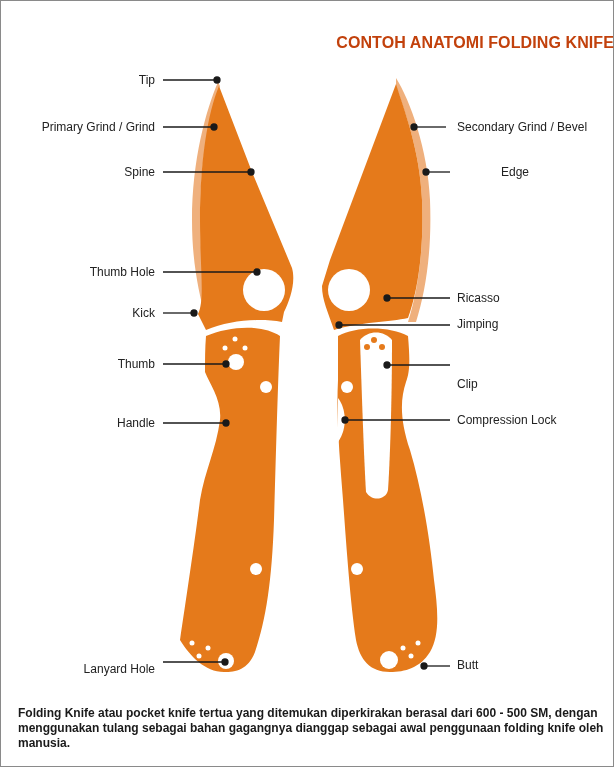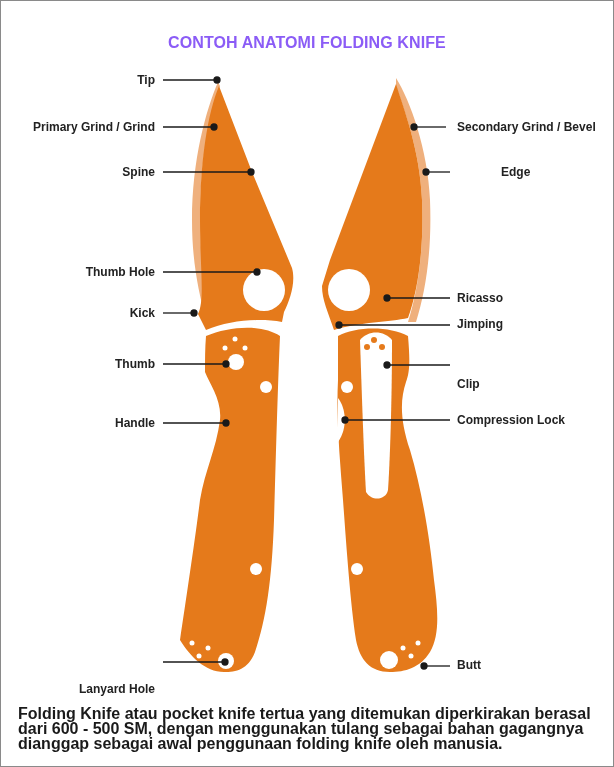--- a/index.html
+++ b/index.html
@@ -1,22 +1,22 @@
 <!DOCTYPE html>
 <html><head>
 <meta charset="utf-8">
 <style>
   html, body { margin: 0; padding: 0; background: #ffffff; }
   body { width: 614px; height: 767px; position: relative; overflow: hidden; font-family: "Liberation Sans", sans-serif; }
   .frame { position: absolute; left: 0; top: 0; width: 612px; height: 765px; border: 1px solid #8a8a8a; }
-  .title { position: absolute; left: 0; top: 34px; width: 614px; text-align: center; font-weight: bold; font-size: 16px; color: #8b5cf6; letter-spacing: 0.1px; }
+  .title { position: absolute; left: 0; top: 34px; width: 614px; text-align: right; font-weight: bold; font-size: 16px; color: #c2410c; letter-spacing: 0.1px; }
   svg.art { position: absolute; left: 0; top: 0; }
-  .lbl { position: absolute; font-weight: bold; font-size: 12px; color: #222222; white-space: nowrap; line-height: 14px; }
+  .lbl { position: absolute; font-weight: normal; font-size: 12px; color: #222222; white-space: nowrap; line-height: 14px; }
   .lbl.left { text-align: right; }
-  .desc { position: absolute; left: 18px; top: 706px; width: 590px; font-weight: bold; font-size: 16px; line-height: 15px; color: #1a1a1a; }
+  .desc { position: absolute; left: 18px; top: 706px; width: 590px; font-weight: bold; font-size: 12px; line-height: 15px; color: #1a1a1a; }
 </style>
 </head>
 <body>
 
 <div class="frame"></div>
 
 <div class="title">CONTOH ANATOMI FOLDING KNIFE</div>
 
 <svg class="art" width="614" height="767" viewBox="0 0 614 767">
 
@@ -101,21 +101,21 @@
   </g>
 </svg>
 
 <div class="lbl left" style="right:459px; top:73px;">Tip</div>
 <div class="lbl left" style="right:459px; top:120px;">Primary Grind / Grind</div>
 <div class="lbl left" style="right:459px; top:165px;">Spine</div>
 <div class="lbl left" style="right:459px; top:265px;">Thumb Hole</div>
 <div class="lbl left" style="right:459px; top:306px;margin-left:28px;">Kick</div>
 <div class="lbl left" style="right:459px; top:357px;">Thumb</div>
 <div class="lbl left" style="right:459px; top:416px;padding-left:24px;">Handle</div>
-<div class="lbl left" style="right:459px; top:682px;">Lanyard Hole</div>
+<div class="lbl left" style="right:459px; top:662px;">Lanyard Hole</div>
 
 <div class="lbl" style="left:457px; top:120px;">Secondary Grind / Bevel</div>
 <div class="lbl" style="left:457px; top:165px;padding-left:44px;">Edge</div>
 <div class="lbl" style="left:457px; top:291px;">Ricasso</div>
 <div class="lbl" style="left:457px; top:317px;">Jimping</div>
 <div class="lbl" style="left:457px; top:357px;margin-top:20px;">Clip</div>
 <div class="lbl" style="left:457px; top:413px;">Compression Lock</div>
 <div class="lbl" style="left:457px; top:658px;">Butt</div>
 
 <div class="desc">Folding Knife atau pocket knife tertua yang ditemukan diperkirakan berasal dari 600 - 500 SM, dengan menggunakan tulang sebagai bahan gagangnya dianggap sebagai awal penggunaan folding knife oleh manusia.</div>

